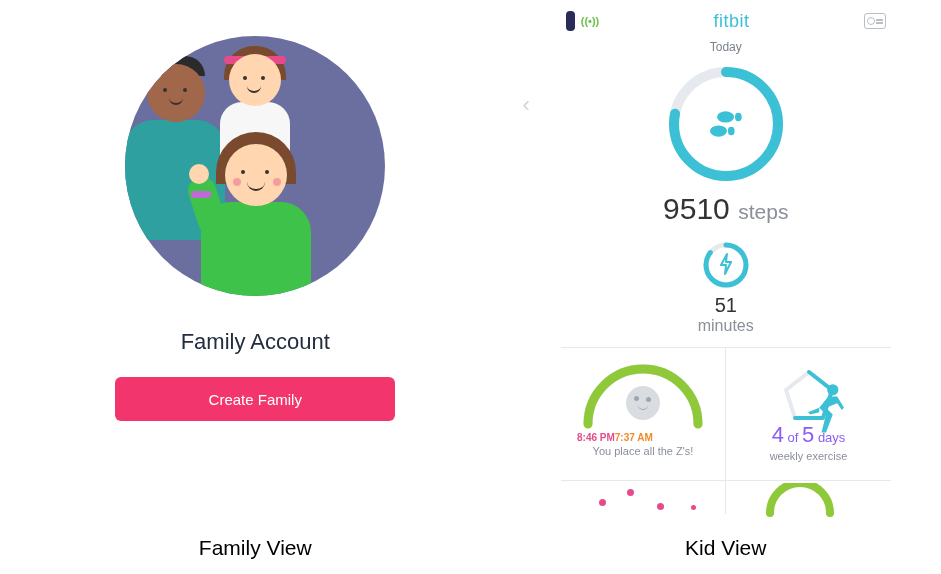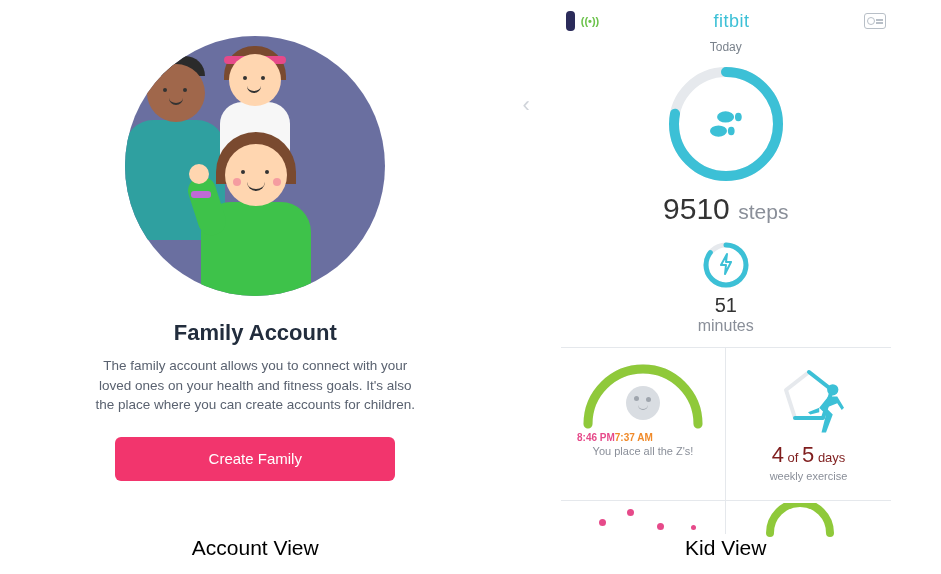--- a/index.html
+++ b/index.html
@@ -59,21 +59,21 @@
   .girl2 .face{width:62px;height:62px;background:#ffd6b0;top:108px;left:100px;}
   .girl2 .hair{width:80px;height:52px;background:#7a4a2f;border-radius:40px 40px 0 0;position:absolute;top:96px;left:91px;}
   .girl2 .body{width:110px;height:110px;background:#3ec24a;border-radius:30px 30px 0 0;position:absolute;top:166px;left:76px;}
   .girl2 .arm{width:28px;height:60px;background:#3ec24a;border-radius:14px;position:absolute;top:140px;left:68px;transform:rotate(-18deg);}
   .girl2 .hand{width:20px;height:20px;background:#ffd6b0;border-radius:50%;position:absolute;top:128px;left:64px;}
   .girl2 .tracker{width:20px;height:7px;background:#c06ad6;position:absolute;top:155px;left:66px;border-radius:3px;}
   .girl2 .eye.l{top:134px;left:116px;} .girl2 .eye.r{top:134px;left:140px;}
   .girl2 .smile{top:146px;left:122px;width:18px;height:9px;}
   .cheek{width:8px;height:8px;background:#f59ca0;border-radius:50%;position:absolute;}
 
-  .fa-title { margin-top: 24px; font-size: 22px; font-weight:700; color:#222d3d;}
+  .fa-title { margin-top: 33px; font-size: 22px; font-weight:400; color:#222d3d;}
   .fa-desc { margin-top: 10px; font-size: 13.5px; line-height:1.45; color:#5a6270; text-align:center; max-width:330px;}
   .create-btn {
     margin-top: 22px;
     width: 280px; height: 44px;
     background:#f2356d; color:#fff; border:none; border-radius:6px;
     font-size:15px; font-weight:500; cursor:pointer;
   }
 
   
   .kid-wrap{ width:100%; display:flex; flex-direction:column; align-items:center;}
@@ -108,21 +108,21 @@
   .sleep-val{margin-top:6px;color:#333;font-size:13px;}
   .sleep-val .n{font-size:22px;font-weight:300;}
   .sleep-msg{font-size:11px;color:#8a8f99;margin-top:2px;}
   .moon{width:34px;height:34px;background:#d9dde2;border-radius:50%;position:absolute;top:24px;left:48px;}
   .moon::before,.moon::after{content:"";position:absolute;width:5px;height:5px;background:#9fa5ad;border-radius:50%;}
   .moon::before{top:10px;left:8px;} .moon::after{top:11px;left:20px;}
   .moon .sm{position:absolute;width:10px;height:5px;border:1.5px solid #9fa5ad;border-top:none;border-left:none;border-right:none;border-radius:0 0 10px 10px;top:19px;left:12px;}
   .pentagon{width:54px;height:54px;position:relative;margin-top:6px;}
   .pentagon svg{width:54px;height:54px;}
   .runner{position:absolute;top:15px;left:17px;color:#3cc0d6;}
-  .ex-val{margin-top:20px;font-size:13px;color:#7f1d1d;}
+  .ex-val{margin-top:0;font-size:13px;color:#8b5cf6;}
   .ex-val .n{font-size:22px;font-weight:300;}
   .ex-lbl{font-size:11px;color:#8a8f99;margin-top:2px;}
   .bottom-row{width:330px;height:34px;border-top:1px solid #e5e8ec;display:flex;}
   .bottom-row>div{flex:1;position:relative;}
   .bottom-row>div:first-child{border-right:1px solid #e5e8ec;}
   .dot{width:7px;height:7px;border-radius:50%;position:absolute;}
 </style>
 </head>
 <body>
 
@@ -158,24 +158,23 @@
       <div class="face"></div>
       <div class="eye l"></div>
         <div class="eye r"></div>
         <div class="smile"></div>
       <div class="cheek" style="top:142px;left:108px;"></div>
         <div class="cheek" style="top:142px;left:148px;"></div>
     </div>
   </div>
 
   <div class="fa-title">Family Account</div>
-  <div class="fa-desc">The family account allows you to connect with your loved ones on your health and fitness goals. It's also the place where you can create accounts for children.</div>
   <button class="create-btn">Create Family</button>
 
-  <div class="caption">Account View</div>
+  <div class="caption">Family View</div>
 </div>
 
 <div class="panel panel-right">
   <div class="kid-wrap">
     <div class="kid-header">
       <div class="left">
         <div class="tracker-icon"></div>
         <div class="sync-icon">((•))</div>
       </div>
       <div class="brand">fitbit</div>

